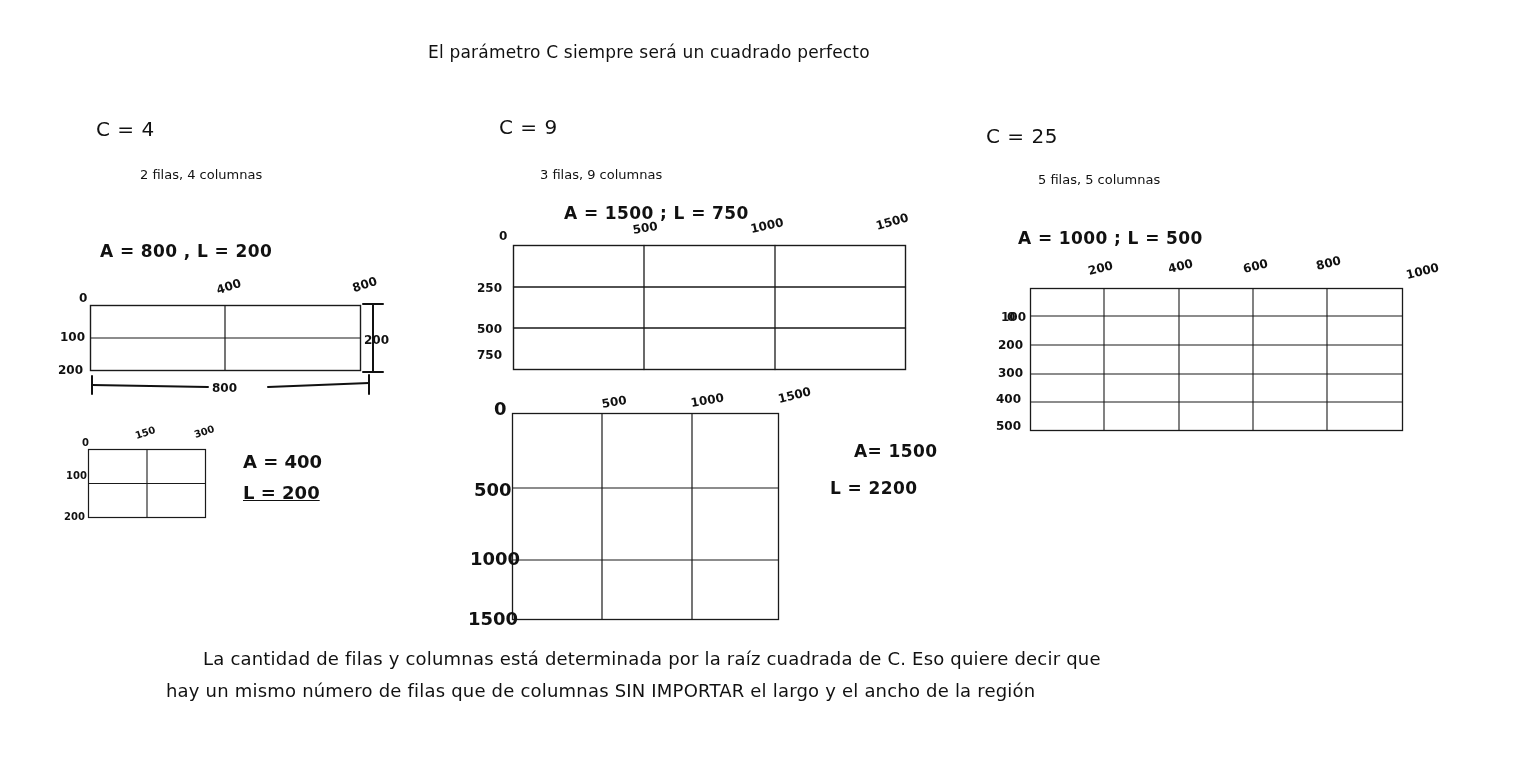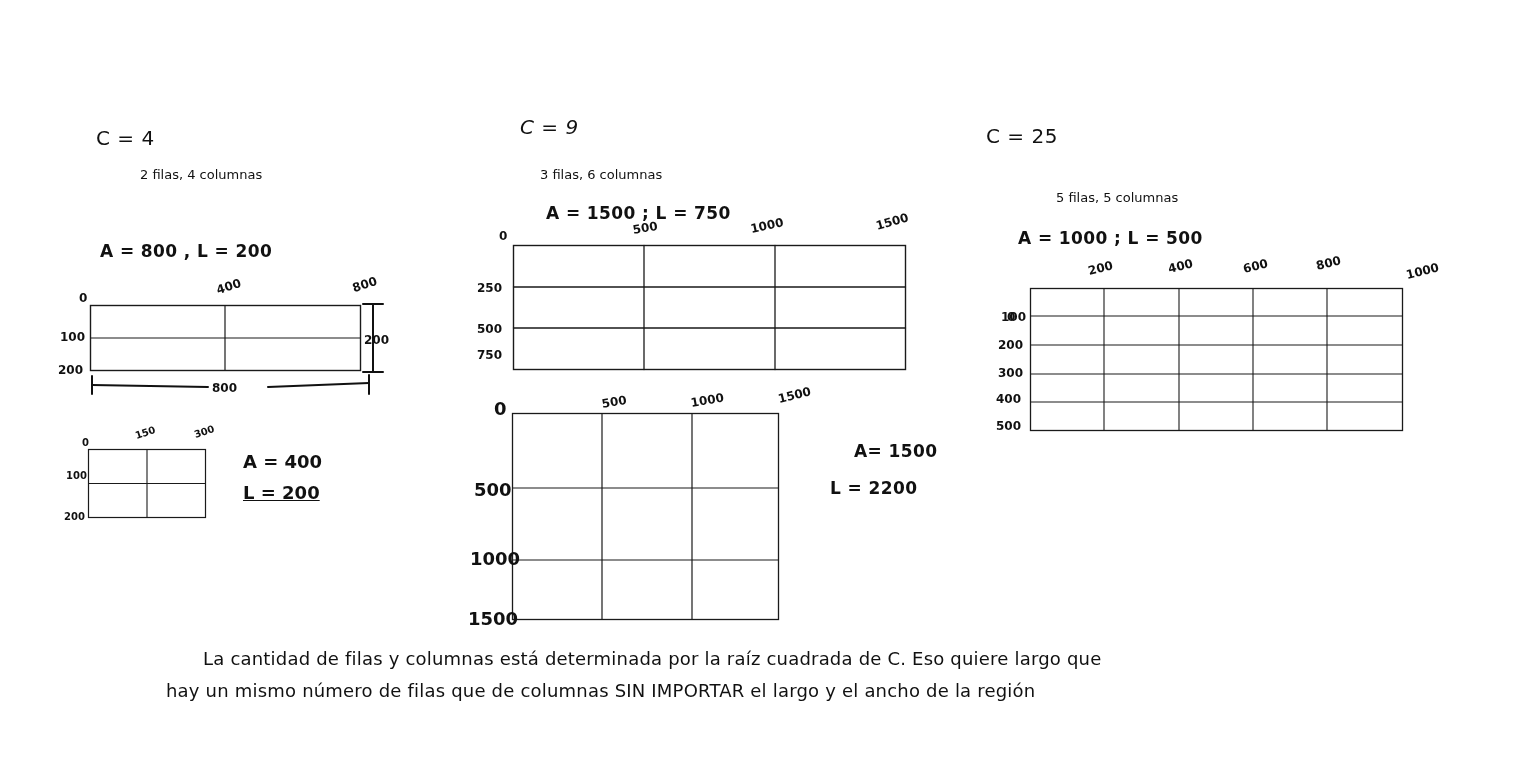--- a/index.html
+++ b/index.html
@@ -80,22 +80,23 @@
     stroke: #111111;
     fill: none;
     stroke-linecap: round;
   }
 </style>
 </head>
 <body>
 
 <div id="page">
 
-
-  <div class="txt ctag" style="left:96px; top:117px;margin-top:9px;">C = 4</div>
+  <div class="txt title" style="left:428px; top:42px;">El parámetro C siempre será un cuadrado perfecto</div>
+
+  <div class="txt ctag" style="left:96px; top:117px;">C = 4</div>
   <div class="txt sub" style="left:140px; top:167px;">2 filas, 4 columnas</div>
 
   <div class="txt al" style="left:100px; top:241px;">A = 800 ,  L = 200</div>
 
   <div class="grid" style="left:90px; top:305px;">
     <svg width="275" height="72" viewBox="0 0 275 72">
       <rect x="0.5" y="0.5" width="270" height="65" stroke-width="1.4"></rect>
       <line x1="0.5" y1="33" x2="270.5" y2="33" stroke-width="1.2"></line>
       <line x1="135" y1="0.5" x2="135" y2="65.5" stroke-width="1.2"></line>
     </svg>
@@ -134,24 +135,24 @@
   </div>
   <div class="txt tick-sm" style="left:82px; top:437px;">0</div>
   <div class="txt tick-sm rot" style="left:137px; top:430px; transform:rotate(-18deg);">150</div>
   <div class="txt tick-sm rot" style="left:196px; top:429px; transform:rotate(-18deg);">300</div>
   <div class="txt tick-sm" style="left:66px; top:470px;">100</div>
   <div class="txt tick-sm" style="left:64px; top:511px;">200</div>
 
   <div class="txt big" style="left:243px; top:451px;">A = 400</div>
   <div class="txt big" style="left:243px; top:482px;text-decoration:underline;">L = 200</div>
 
-  <div class="txt ctag" style="left:520px; top:115px;font-style:italic;">C = 9</div>
-  <div class="txt sub" style="left:540px; top:167px;">3 filas, 6 columnas</div>
-
-  <div class="txt al" style="left:546px; top:203px;">A = 1500 ;  L = 750</div>
+  <div class="txt ctag" style="left:499px; top:115px;">C = 9</div>
+  <div class="txt sub" style="left:540px; top:167px;">3 filas, 9 columnas</div>
+
+  <div class="txt al" style="left:564px; top:203px;">A = 1500 ;  L = 750</div>
 
   <div class="grid" style="left:513px; top:245px;">
     <svg width="400" height="130" viewBox="0 0 400 130">
       <rect x="0.5" y="0.5" width="392" height="124" stroke-width="1.4"></rect>
       <line x1="0.5" y1="42" x2="392.5" y2="42" stroke-width="1.3"></line>
       <line x1="0.5" y1="83" x2="392.5" y2="83" stroke-width="1.3"></line>
       <line x1="131" y1="0.5" x2="131" y2="124.5" stroke-width="1.3"></line>
       <line x1="262" y1="0.5" x2="262" y2="124.5" stroke-width="1.3"></line>
     </svg>
   </div>
@@ -177,21 +178,21 @@
   <div class="txt tick rot" style="left:692px; top:396px; transform:rotate(-10deg);">1000</div>
   <div class="txt tick rot" style="left:780px; top:392px; transform:rotate(-14deg);">1500</div>
   <div class="txt big" style="left:474px; top:479px;">500</div>
   <div class="txt big" style="left:470px; top:548px;">1000</div>
   <div class="txt big" style="left:468px; top:608px;">1500</div>
 
   <div class="txt al" style="left:854px; top:441px;">A= 1500</div>
   <div class="txt al" style="left:830px; top:478px;">L = 2200</div>
 
   <div class="txt ctag" style="left:986px; top:124px;">C = 25</div>
-  <div class="txt sub" style="left:1038px; top:190px;margin-left:18px;">5 filas, 5 columnas</div>
+  <div class="txt sub" style="left:1038px; top:172px;">5 filas, 5 columnas</div>
 
   <div class="txt al" style="left:1018px; top:228px;">A = 1000  ;   L = 500</div>
 
   <div class="grid" style="left:1030px; top:288px;">
     <svg width="380" height="148" viewBox="0 0 380 148">
       <rect x="0.5" y="0.5" width="372" height="142" stroke-width="1.3"></rect>
       <line x1="0.5" y1="28" x2="372.5" y2="28" stroke-width="1.1"></line>
       <line x1="0.5" y1="57" x2="372.5" y2="57" stroke-width="1.1"></line>
       <line x1="0.5" y1="86" x2="372.5" y2="86" stroke-width="1.1"></line>
       <line x1="0.5" y1="114" x2="372.5" y2="114" stroke-width="1.1"></line>
@@ -207,16 +208,16 @@
   <div class="txt tick rot" style="left:1245px; top:262px; transform:rotate(-14deg);">600</div>
   <div class="txt tick rot" style="left:1318px; top:259px; transform:rotate(-14deg);">800</div>
   <div class="txt tick rot" style="left:1408px; top:268px; transform:rotate(-14deg);">1000</div>
 
   <div class="txt tick" style="left:1001px; top:310px;">100</div>
   <div class="txt tick" style="left:998px; top:338px;">200</div>
   <div class="txt tick" style="left:998px; top:366px;">300</div>
   <div class="txt tick" style="left:996px; top:392px;">400</div>
   <div class="txt tick" style="left:996px; top:419px;">500</div>
 
-  <div class="txt footer" style="left:203px; top:648px;">La cantidad de filas y columnas está determinada por la raíz cuadrada de C. Eso quiere largo que</div>
+  <div class="txt footer" style="left:203px; top:648px;">La cantidad de filas y columnas está determinada por la raíz cuadrada de C. Eso quiere decir que</div>
   <div class="txt footer" style="left:166px; top:680px;text-align:center;">hay un mismo número de filas que de columnas SIN IMPORTAR el largo y el ancho de la región</div>
 
 </div>
 
 </body></html>

